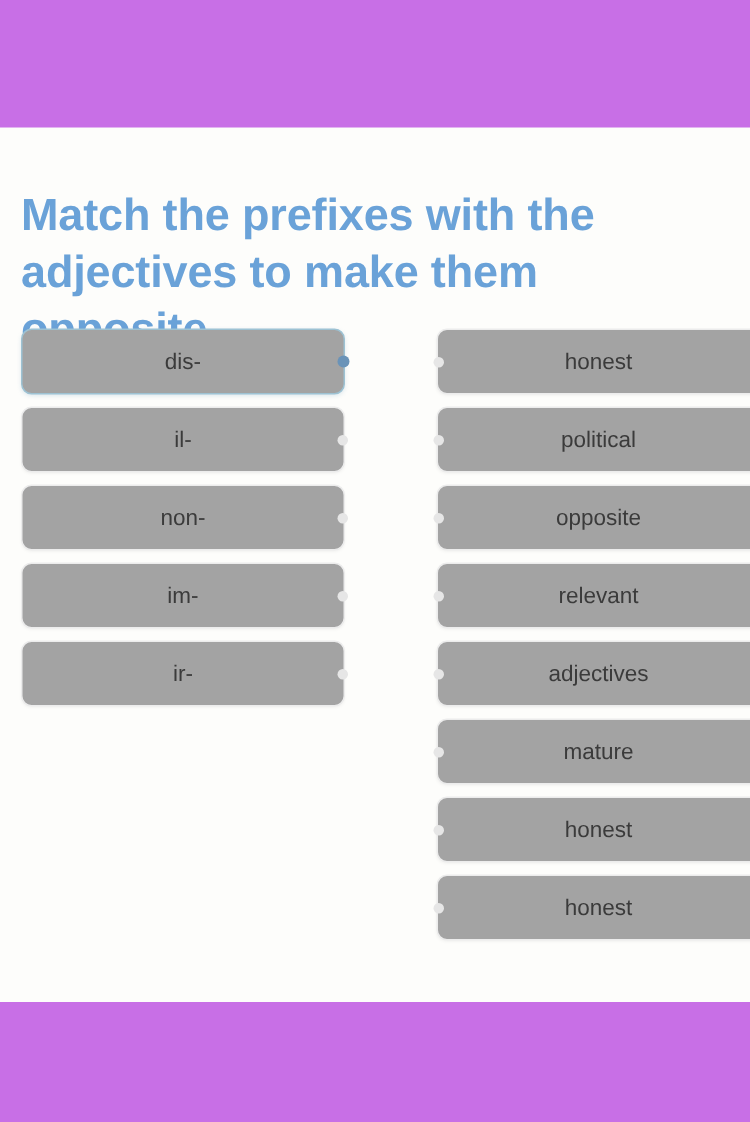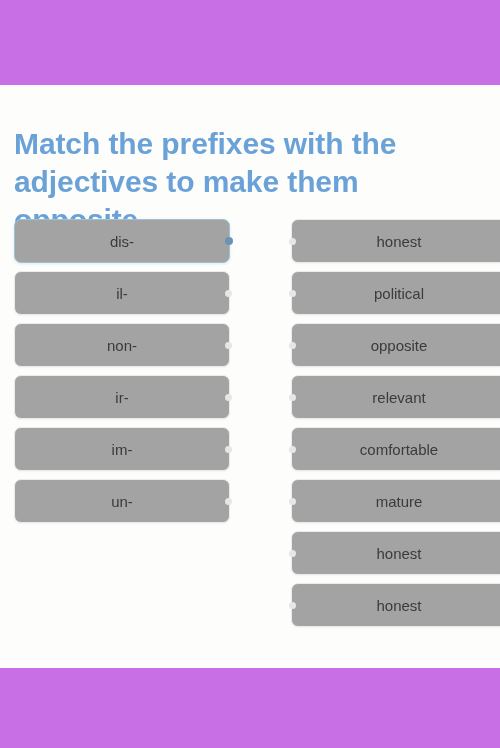--- a/index.html
+++ b/index.html
@@ -135,29 +135,25 @@
         </div>
         <div class="card">
           <span>il-</span>
           <span class="nub"></span>
         </div>
         <div class="card">
           <span>non-</span>
           <span class="nub"></span>
         </div>
         <div class="card">
-          <span>ir-</span>
-          <span class="nub"></span>
-        </div>
-        <div class="card">
           <span>im-</span>
           <span class="nub"></span>
         </div>
         <div class="card">
-          <span>un-</span>
+          <span>ir-</span>
           <span class="nub"></span>
         </div>
       </div>
     <div class="column col-right">
         <div class="card">
           <span>honest</span>
           <span class="nub"></span>
         </div>
         <div class="card">
           <span>political</span>
@@ -165,21 +161,21 @@
         </div>
         <div class="card">
           <span>opposite</span>
           <span class="nub"></span>
         </div>
         <div class="card">
           <span>relevant</span>
           <span class="nub"></span>
         </div>
         <div class="card">
-          <span>comfortable</span>
+          <span>adjectives</span>
           <span class="nub"></span>
         </div>
         <div class="card">
           <span>mature</span>
           <span class="nub"></span>
         </div>
         <div class="card">
           <span>honest</span>
           <span class="nub"></span>
         </div>

